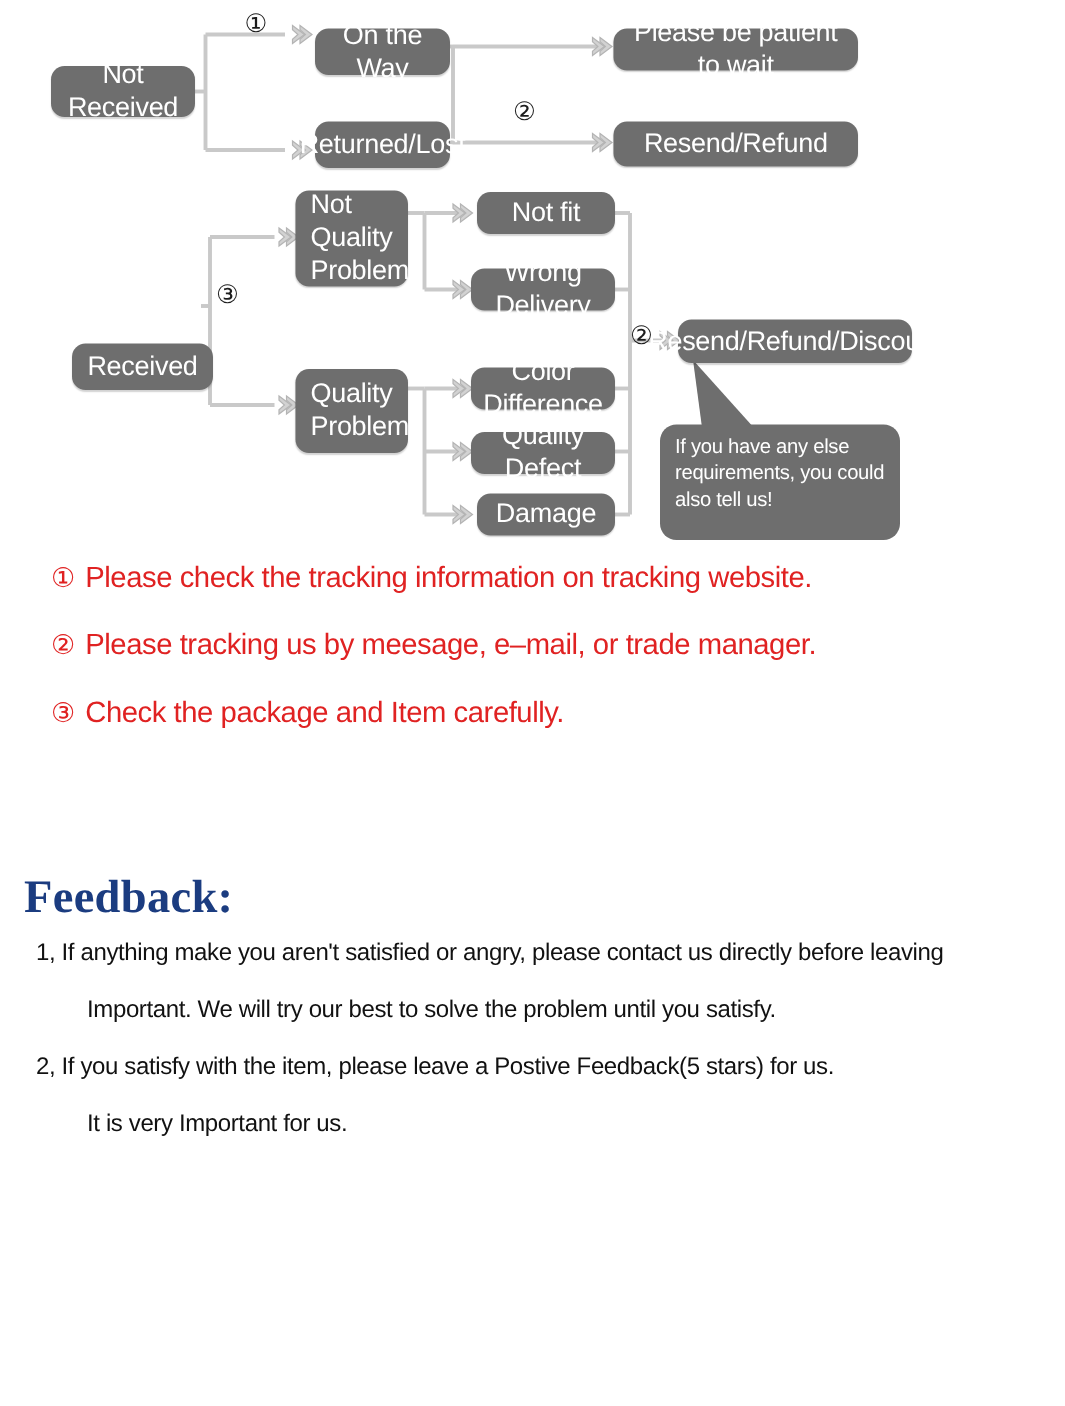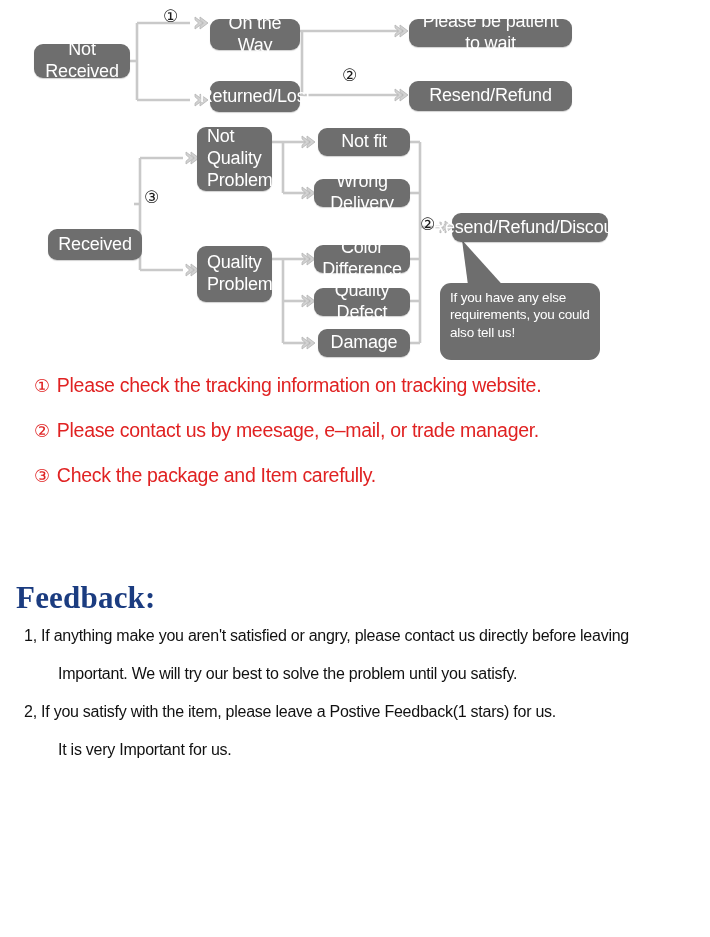--- a/index.html
+++ b/index.html
@@ -277,27 +277,27 @@
   </div>
 </div>
 
 <div id="notes">
   <div class="note-row">
     <span class="note-num">①</span>
     <span>Please check the tracking information on tracking website.</span>
   </div>
   <div class="note-row">
     <span class="note-num">②</span>
-    <span>Please contact us by meesage, e–mail, or trade manager.</span>
+    <span>Please tracking us by meesage, e–mail, or trade manager.</span>
   </div>
   <div class="note-row">
     <span class="note-num">③</span>
     <span>Check the package and Item carefully.</span>
   </div>
 </div>
 
 <div id="feedback">
   <div id="feedback-title">Feedback:</div>
   <div class="fb-line">1, If anything make you aren't satisfied or angry, please contact us directly before leaving</div>
   <div class="fb-line indent">Important. We will try our best to solve the problem until you satisfy.</div>
-  <div class="fb-line">2, If you satisfy with the item, please leave a Postive Feedback(1 stars) for us.</div>
+  <div class="fb-line">2, If you satisfy with the item, please leave a Postive Feedback(5 stars) for us.</div>
   <div class="fb-line indent">It is very Important for us.</div>
 </div>
 
 </body></html>

